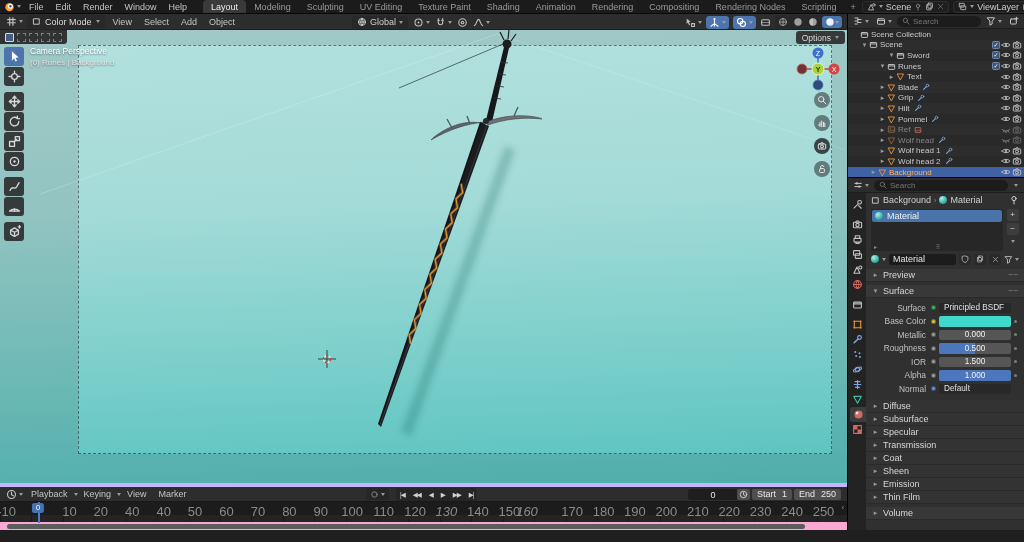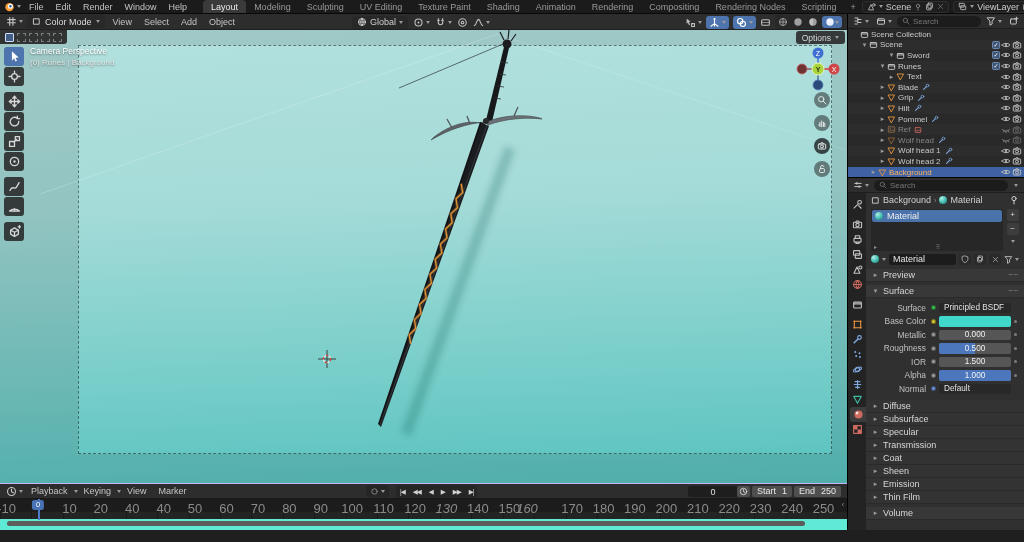--- a/index.html
+++ b/index.html
@@ -43,21 +43,21 @@
 .vp-text .l1{color:#fff;font-size:8.5px}
 .vp-text .l2{color:#e3e3e3;font-size:8px}
 .vp-toolbar{position:absolute;left:4px;top:33px;z-index:4;display:flex;flex-direction:column;gap:1px}
 .tool-btn{width:20px;height:19px;background:rgba(40,40,40,.88);border-radius:3px;display:flex;align-items:center;justify-content:center;color:#d8d8d8}
 .tool-btn.active{background:#4e74ae;color:#fff}
 .tool-gap{height:4px}
 .nav-gizmo{position:absolute;left:790px;top:28px;z-index:4}
 .nav-btns{position:absolute;left:814px;top:78px;z-index:4;display:flex;flex-direction:column;gap:7px}
 .nav-btn{width:16px;height:16px;border-radius:50%;background:rgba(40,44,45,.55);display:flex;align-items:center;justify-content:center;color:#e3e6e6}
 .nav-btn.active{background:rgba(28,30,31,.8)}
-.timeline{height:47px;background:#5eead4;position:relative;border-top:1px solid #c4b5fd}
+.timeline{height:47px;background:#f9a8d4;position:relative;border-top:4px solid #c4b5fd}
 .tl-header{height:15px;background:#2d2d2d;display:flex;align-items:center;padding:0 4px;position:relative;border-bottom:1px solid #181818}
 .tl-menus{display:flex;align-items:center}
 .autokey{position:absolute;left:366px;display:flex;align-items:center;gap:2px;background:#262626;border-radius:3px;height:12px;padding:0 4px;color:#8a8a8a}
 .transport{position:absolute;left:396px;display:flex;align-items:center;background:#262626;border-radius:3px;height:13px}
 .tr-btn{padding:0 4px;color:#d2d2d2;font-size:6.5px;letter-spacing:-1px;line-height:13px}
 .frame-field{position:absolute;left:688px;width:50px;height:11px;top:2px;background:#1e1e1e;border-radius:3px;color:#e2e2e2;display:flex;align-items:center;justify-content:center}
 .startend{position:absolute;right:6px;display:flex;align-items:center;gap:2px}
 .se-ic{width:13px;height:11px;background:#4f4f4f;border-radius:2px;display:flex;align-items:center;justify-content:center;color:#d5d5d5}
 .se-field{height:11px;background:#4f4f4f;border-radius:2px;display:flex;align-items:center;gap:6px;padding:0 5px;color:#e8e8e8}
 .tl-ruler{height:13px;background:#1c1c1c;position:relative}

